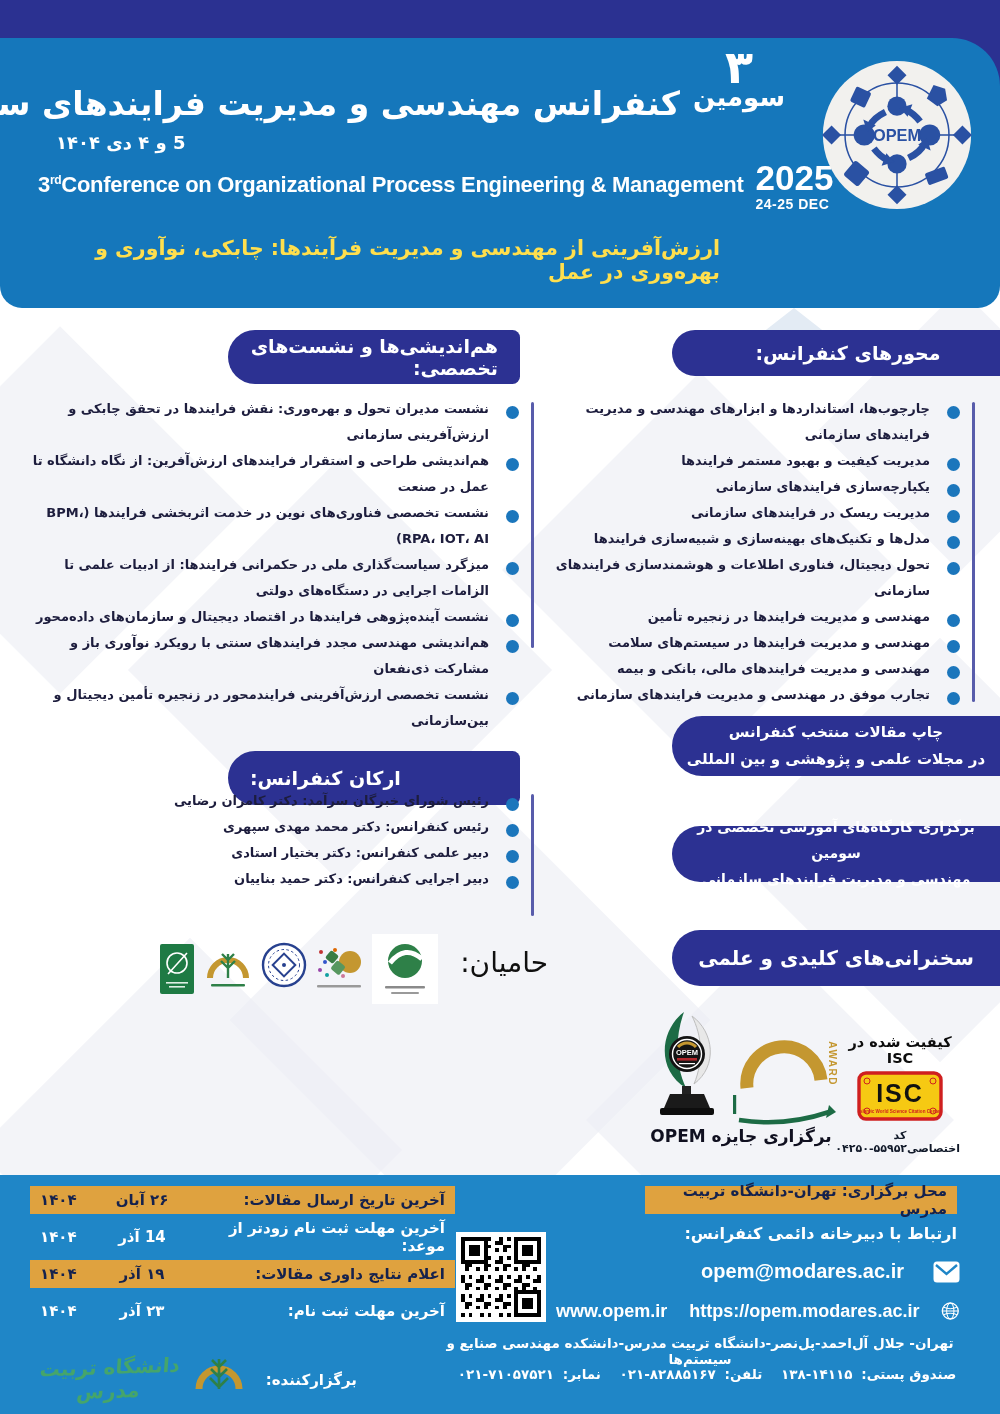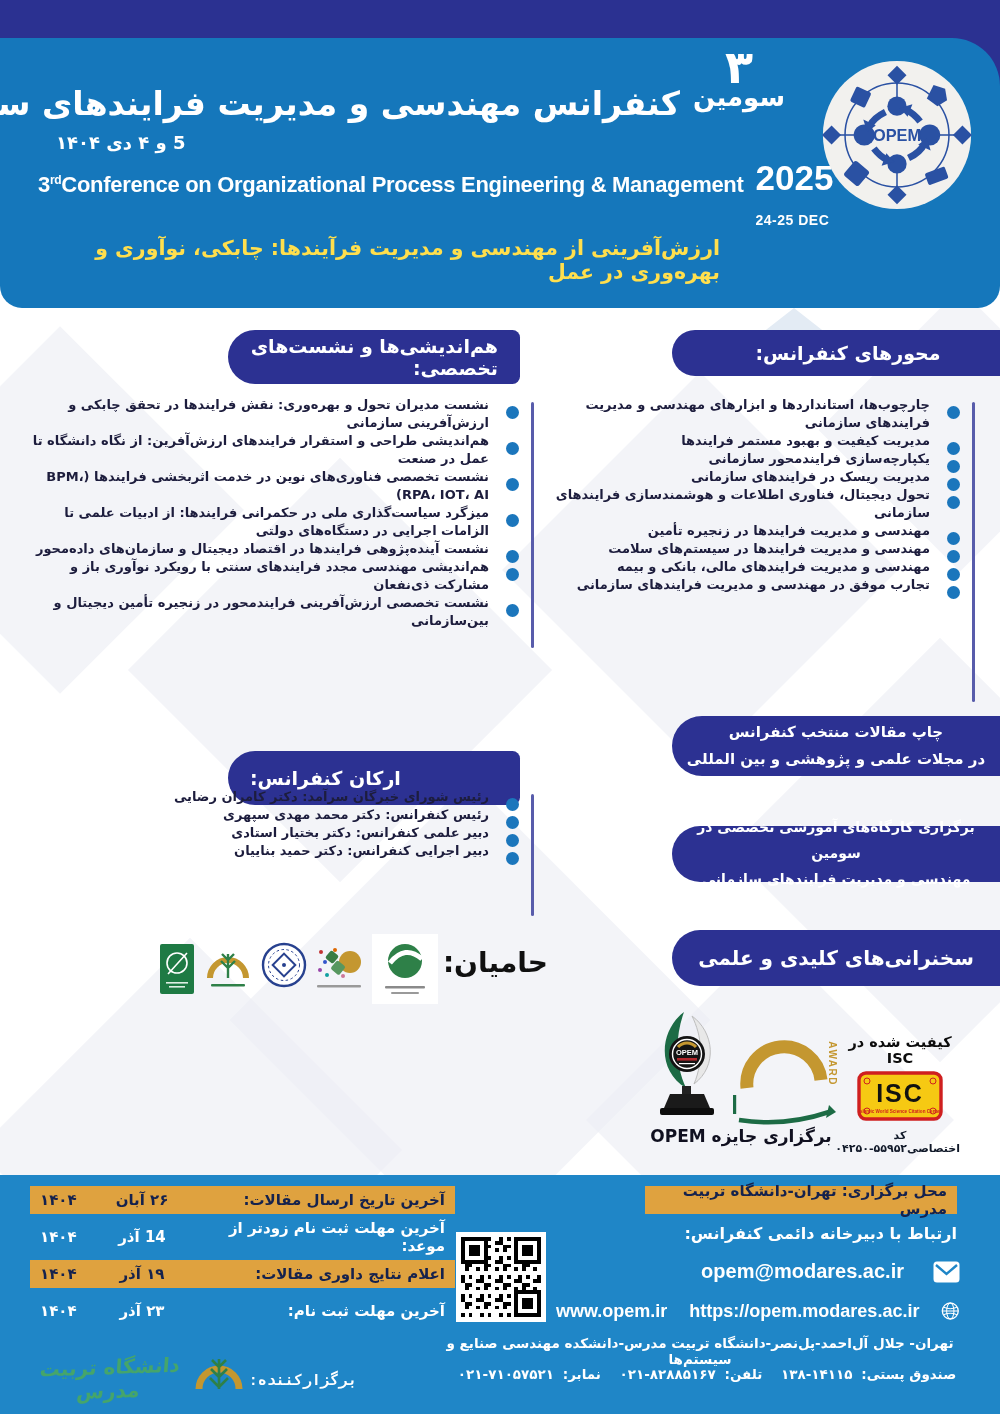--- a/index.html
+++ b/index.html
@@ -18,40 +18,40 @@
   .big3{font-size:46px;line-height:1.0;font-weight:700;}
   .ord-word{font-size:26px;margin-top:-8px;font-weight:700;}
   .title-fa{font-size:33px;font-weight:700;color:#fff;white-space:nowrap;margin-top:40px;margin-right:10px;}
   .date-fa{position:absolute;left:56px;top:94px;color:#fff;font-size:18px;font-weight:700;}
   .en-row{position:absolute;left:38px;top:122px;right:200px;direction:ltr;display:flex;align-items:flex-start;gap:12px;
           font-family:"Liberation Sans",sans-serif;color:#fff;}
   .en-title{font-size:22px;font-weight:700;letter-spacing:-.3px;white-space:nowrap;margin-top:12px;}
   .en-title sup{font-size:12px;margin-top:33px;}
   .year-block{line-height:1;text-align:left;}
   .year-big{font-size:35px;font-weight:700;}
-  .year-dec{font-size:14px;font-weight:700;margin-top:18px;letter-spacing:.5px;}
+  .year-dec{font-size:14px;font-weight:700;margin-top:2px;letter-spacing:.5px;}
   .tagline{position:absolute;left:34px;right:280px;top:198px;text-align:right;font-size:20.5px;font-weight:700;color:#ffdf4d;}
   .opem-logo{position:absolute;right:26px;top:20px;width:154px;height:154px;}
   
   .pill{position:absolute;background:#2c3192;color:#fff;font-size:19px;font-weight:700;
         display:flex;align-items:center;justify-content:flex-end;padding:0 22px;box-sizing:border-box;z-index:2;}
   .pill-left{border-radius:36px 10px 10px 36px;}
   .pill-bleed{border-radius:36px 0 0 36px;justify-content:center;}
   .blist{position:absolute;z-index:2;}
   .blist .li{position:relative;padding-right:46px;text-align:right;font-size:13px;font-weight:700;color:#1d1d3d;
-             line-height:18px;}
+             line-height:26px;}
   .blist .dot{position:absolute;right:16px;top:10px;width:13px;height:13px;border-radius:50%;background:#1b76bc;}
   .vline{position:absolute;right:1px;top:6px;width:3px;background:#585cab;border-radius:2px;z-index:2;}
   
   .hbox{position:absolute;left:672px;width:328px;background:#2c3192;color:#fff;border-radius:30px 0 0 30px;
         display:flex;flex-direction:column;align-items:center;justify-content:center;z-index:2;
         font-weight:700;text-align:center;}
   
   .sponsor{position:absolute;z-index:2;}
-  .sponsors-label{position:absolute;left:438px;top:946px;width:110px;font-size:28px;font-weight:700;color:#101010;z-index:2;}
+  .sponsors-label{position:absolute;left:438px;top:946px;width:110px;font-size:28px;font-weight:400;color:#101010;z-index:2;}
   
   .award-caption{position:absolute;left:636px;top:1126px;width:210px;text-align:center;font-size:17px;font-weight:700;color:#101020;z-index:2;}
   .isc-block{position:absolute;left:840px;top:1034px;width:120px;text-align:center;z-index:2;}
   .isc-indexed{font-size:14.5px;font-weight:700;color:#0d0d0d;direction:rtl;}
   .isc-code{font-size:11px;font-weight:700;color:#101828;margin-top:4px;direction:rtl;}
   
   .footer{position:absolute;left:0;top:1175px;width:1000px;height:239px;background:#1f86c7;z-index:3;}
   .deadlines{position:absolute;left:30px;top:11px;width:425px;}
   .dl-row{display:flex;align-items:center;height:28px;margin-bottom:9px;padding:0 10px;box-sizing:border-box;
           color:#fff;font-size:15px;font-weight:700;}
@@ -62,21 +62,21 @@
   .venue{position:absolute;left:645px;top:11px;width:312px;height:28px;background:#dfa23f;color:#15224d;
          font-size:15px;font-weight:700;display:flex;align-items:center;padding:0 10px;box-sizing:border-box;}
   .contact-line{position:absolute;left:600px;top:49px;width:357px;text-align:right;color:#fff;font-size:16px;font-weight:700;}
   .email-row{position:absolute;left:560px;top:85px;width:400px;display:flex;align-items:center;gap:29px;}
   .email-text{font-family:"Liberation Sans",sans-serif;font-size:20px;font-weight:700;color:#fff;direction:ltr;}
   .web-row{position:absolute;left:556px;top:122px;width:404px;display:flex;align-items:center;gap:22px;}
   .web-text{font-family:"Liberation Sans",sans-serif;font-size:18px;font-weight:700;color:#fff;direction:ltr;}
   .addr1{position:absolute;left:430px;top:160px;width:540px;text-align:center;color:#fff;font-size:13.5px;font-weight:700;}
   .addr2{position:absolute;left:430px;top:191px;width:540px;text-align:center;color:#fff;font-size:13.5px;font-weight:700;}
   .addr2 .num{direction:ltr;unicode-bidi:embed;display:inline-block;margin:0 4px 0 14px;}
-  .org-label{position:absolute;left:225px;top:196px;width:132px;color:#fff;font-size:15px;font-weight:700;font-family:Liberation Mono, monospace;}
+  .org-label{position:absolute;left:225px;top:196px;width:132px;color:#fff;font-size:15px;font-weight:700;}
   .org-logo{position:absolute;left:190px;top:172px;width:58px;height:56px;}
   .org-callig{position:absolute;left:28px;top:180px;width:162px;text-align:center;color:#45a56b;font-size:20px;
               font-weight:700;transform:skewX(-6deg) rotate(-2deg);}
   .qr{position:absolute;left:456px;top:57px;width:90px;height:90px;background:#fff;padding:5px;box-sizing:border-box;}
   .qr-grid{display:grid;grid-template-columns:repeat(21,1fr);width:80px;height:80px;}
   .qr-grid i{display:block;}
   .qr-grid i.f{background:#000;}
 </style>
 </head>
 <body>
@@ -196,28 +196,32 @@
         <span>چارچوب‌ها، استانداردها و ابزارهای مهندسی و مدیریت فرایندهای سازمانی</span>
       </div>
 
       <div class="li">
         <span class="dot"></span>
         <span>مدیریت کیفیت و بهبود مستمر فرایندها</span>
       </div>
 
       <div class="li">
         <span class="dot"></span>
-        <span>یکپارچه‌سازی فرایندمحور سازمانی</span>
+        <span>یکپارچه‌سازی فرایندهای سازمانی</span>
       </div>
 
       <div class="li">
         <span class="dot"></span>
         <span>مدیریت ریسک در فرایندهای سازمانی</span>
       </div>
 
+      <div class="li">
+        <span class="dot"></span>
+        <span>مدل‌ها و تکنیک‌های بهینه‌سازی و شبیه‌سازی فرایندها</span>
+      </div>
 
       <div class="li">
         <span class="dot"></span>
         <span>تحول دیجیتال، فناوری اطلاعات و هوشمندسازی فرایندهای سازمانی</span>
       </div>
 
       <div class="li">
         <span class="dot"></span>
         <span>مهندسی و مدیریت فرایندها در زنجیره تأمین</span>
       </div>

